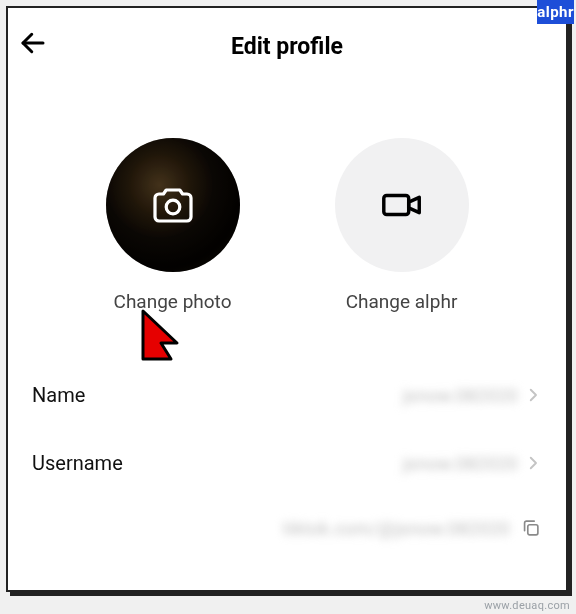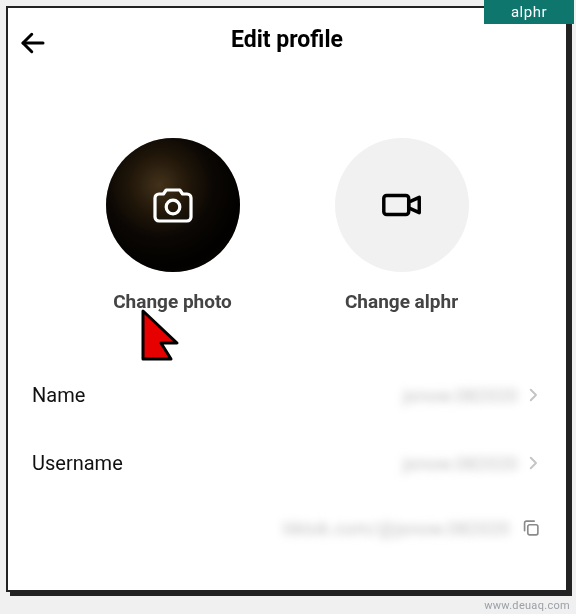--- a/index.html
+++ b/index.html
@@ -24,21 +24,21 @@
       position: absolute;
       top: 10px;
       left: 10px;
       width: 562px;
       height: 586px;
       background: #222;
       z-index: -1;
     }
     .header {
       display: flex;
-      align-items: flex-start;
+      align-items: flex-end;
       padding: 18px 22px 8px 8px;
       position: relative;
     }
     .back-btn {
       cursor: pointer;
       width: 34px;
       height: 34px;
       display: flex;
       align-items: center;
       justify-content: center;
@@ -57,21 +57,20 @@
       justify-content: space-around;
       padding: 70px 50px 10px 50px;
     }
     .circle-wrap {
       display: flex;
       flex-direction: column;
       align-items: center;
       width: 180px;
       cursor: pointer;
       position: relative;
-      font-weight: bold;
     }
     .circle {
       width: 134px;
       height: 134px;
       border-radius: 50%;
       display: flex;
       align-items: center;
       justify-content: center;
       position: relative;
     }
@@ -150,25 +149,25 @@
     }
     .copy-icon {
       margin-left: 10px;
       color: #888;
       cursor: pointer;
     }
     .badge {
       position: absolute;
       top: 0;
       right: 2px;
-      background: #0f766e;
+      background: #1d4ed8;
       color: #fff;
       font-size: 15px;
-      font-weight: 400;
-      padding: 3px 27px;
+      font-weight: 700;
+      padding: 3px 0;
       letter-spacing: 0.5px;
       z-index: 10;
     }
     .watermark {
       position: absolute;
       bottom: 2px;
       right: 6px;
       font-size: 11px;
       color: #9aa0a6;
       letter-spacing: 0.3px;

